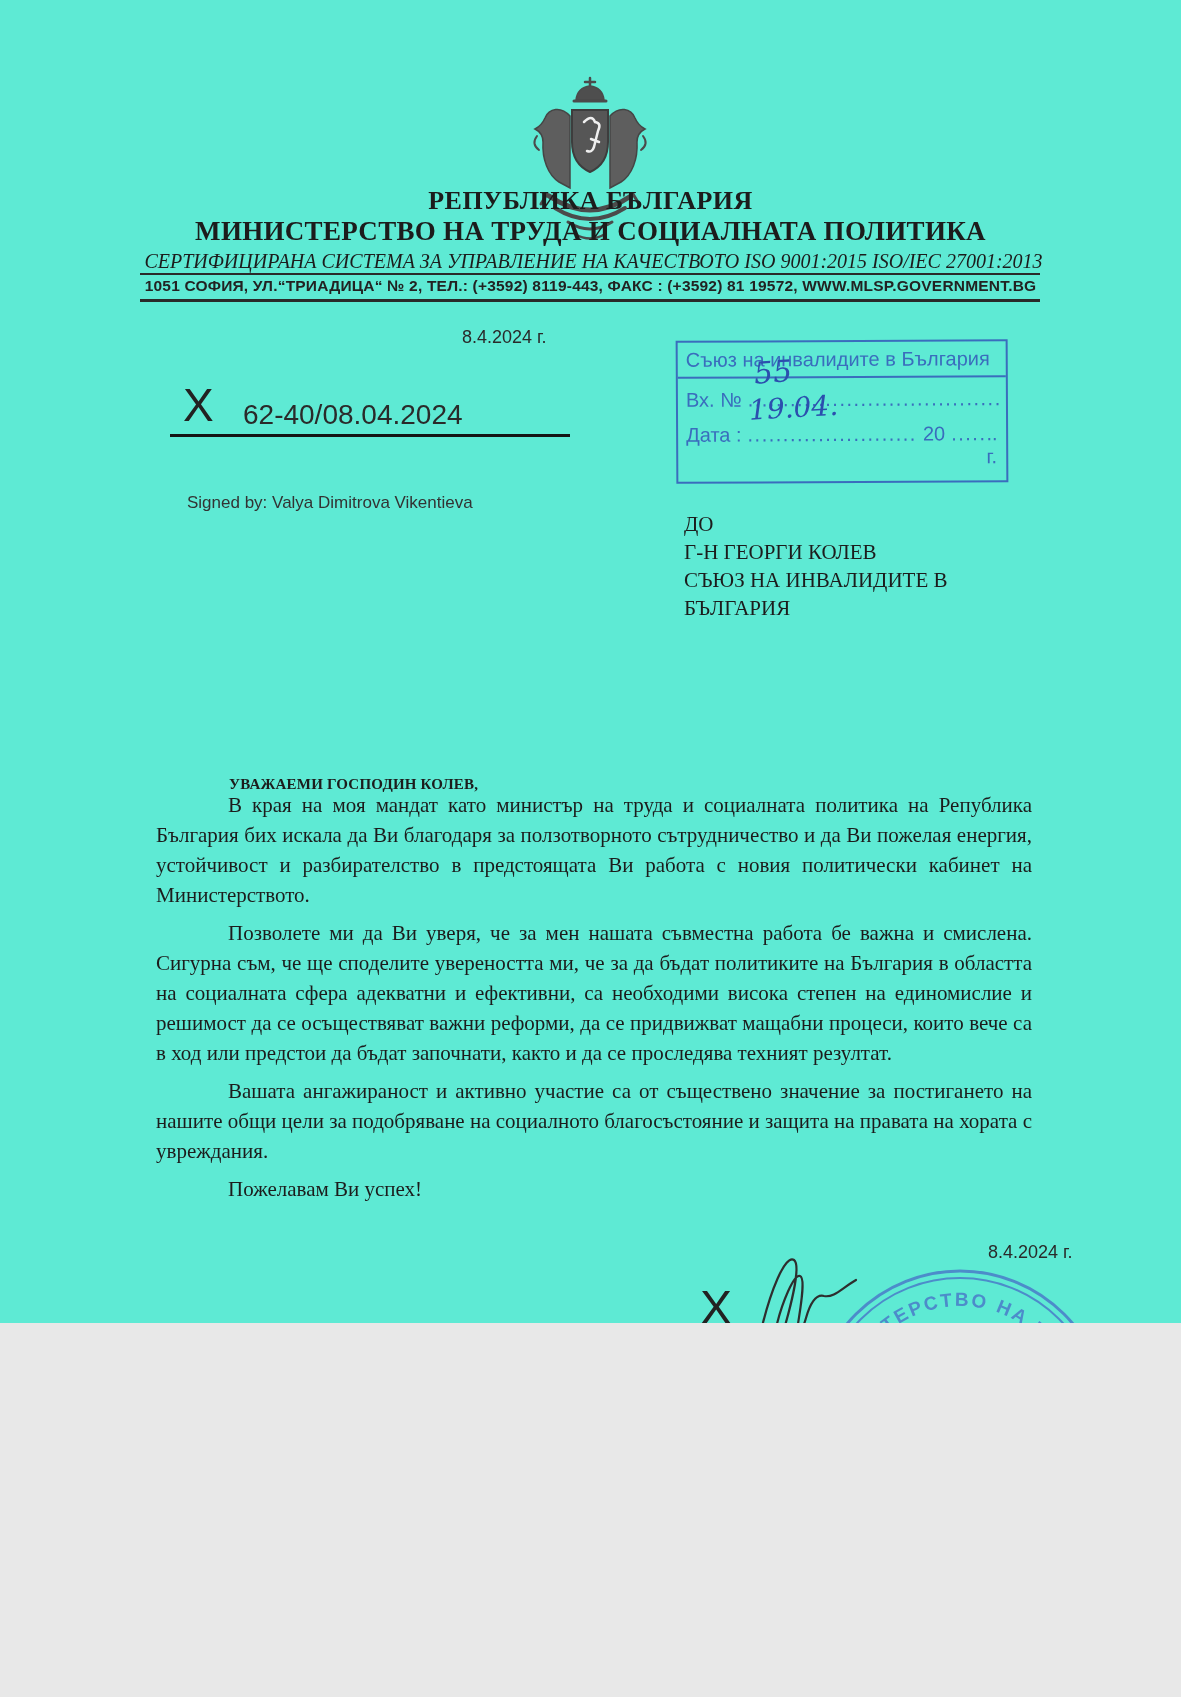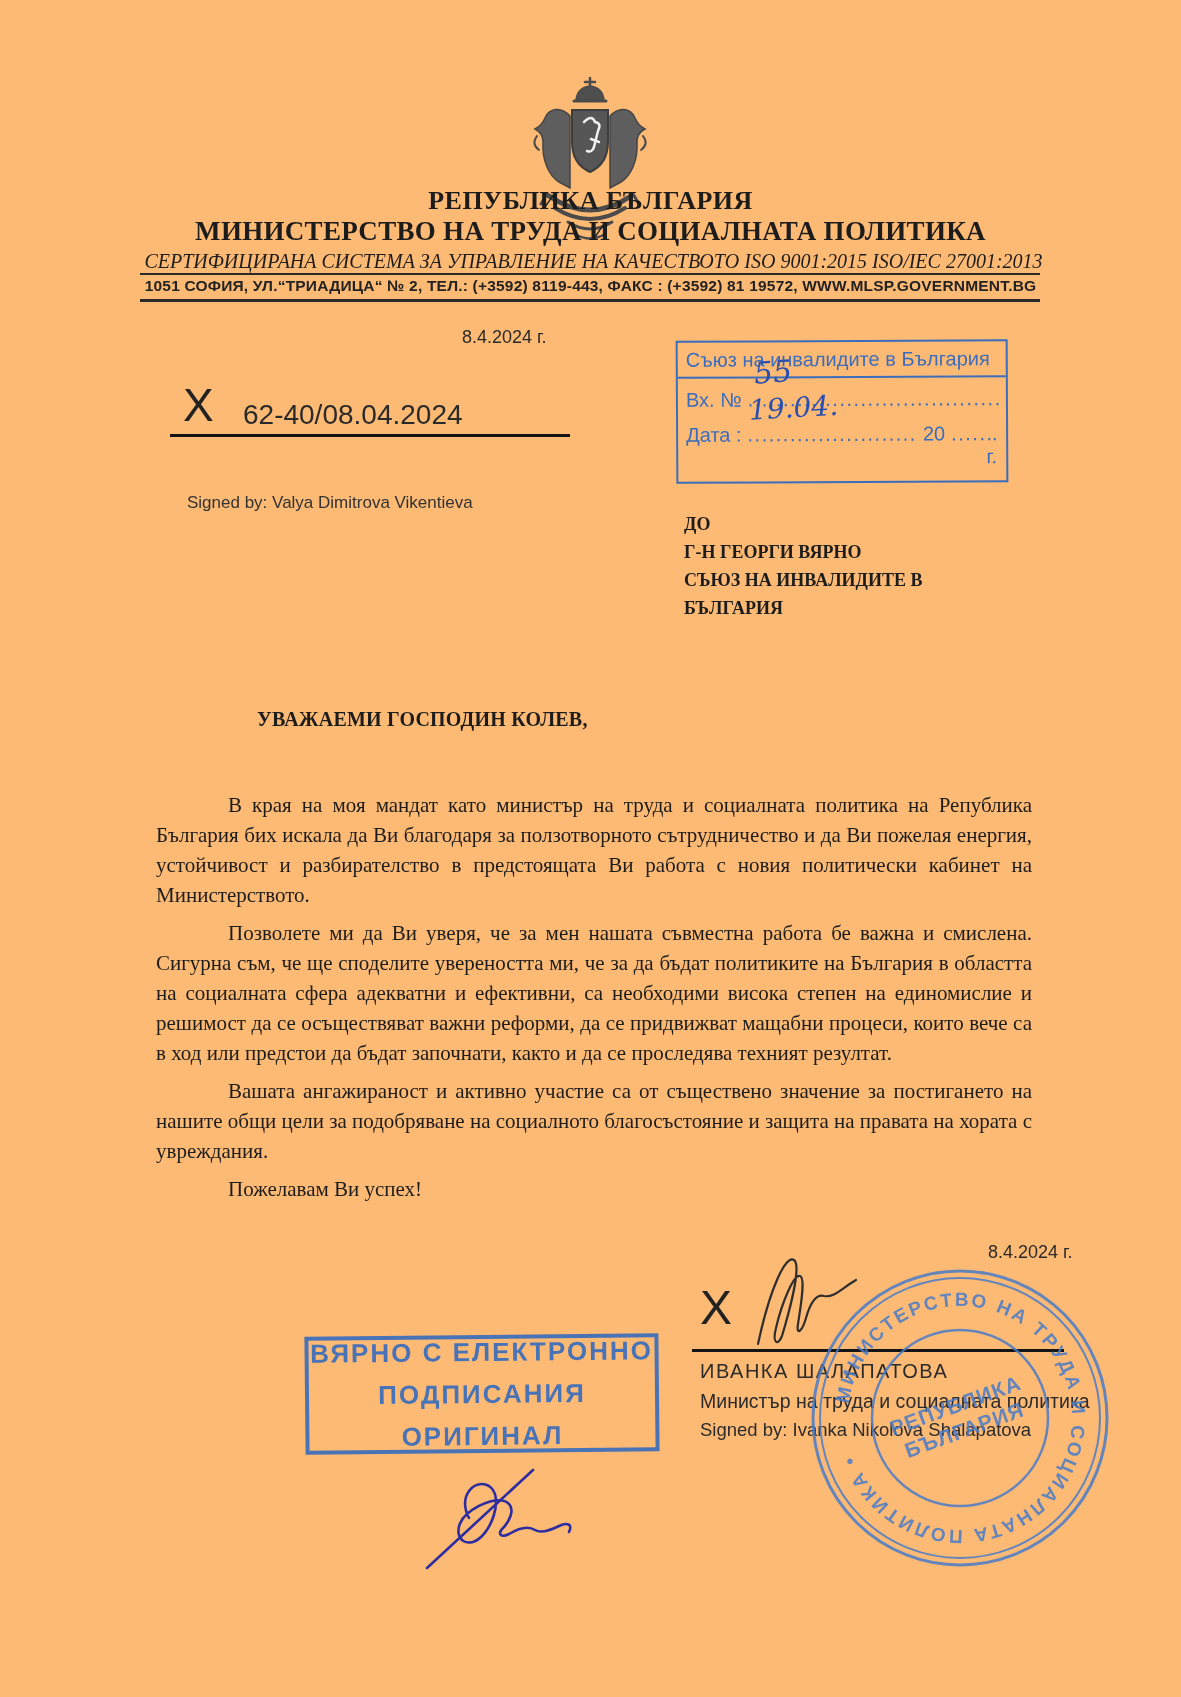--- a/index.html
+++ b/index.html
@@ -1,18 +1,18 @@
 <!DOCTYPE html>
 <html><head>
 <meta charset="utf-8">
 <style>
   html,body { margin:0; padding:0; background:#e8e8e8; }
   .page {
-    position:relative; width:1181px; height:1697px; margin:0 auto;
-    background:#fdba74; overflow:hidden;
+    position:relative; width:1181px; height:1323px; margin:0 auto;
+    background:#5eead4; overflow:hidden;
     font-family:"Liberation Serif", serif; color:#1c1c1c;
   }
   .abs { position:absolute; }
   .center { left:0; right:0; text-align:center; }
   .sans { font-family:"Liberation Sans", sans-serif; }
 
   
   .country   { top:186px; font-weight:bold; font-size:26px; letter-spacing:.5px; }
   .ministry  { top:216px; font-weight:bold; font-size:27px; letter-spacing:.3px; }
   .certline  { top:250px; font-style:italic; font-size:20px;padding-left:6px; }
@@ -44,23 +44,23 @@
     font-family:"DejaVu Serif", serif; font-style:italic;
     color:#2b4fae; position:absolute;
   }
   .hand-no   { left:6px;  top:-34px; font-size:30px; transform:rotate(-4deg); }
   .hand-date { left:2px;  top:-32px; font-size:28px; transform:rotate(-3deg); }
   .hand-year { left:-2px; top:-30px; font-size:28px; transform:rotate(-5deg); }
 
   .signedby1 { left:187px; top:493px; font-size:17px; color:#333; }
 
   
-  .recipient { left:684px; top:510px; font-weight:bold; font-size:18px; line-height:28px; }
-
-  .salutation { left:229px; top:708px; font-weight:bold; font-size:20px; letter-spacing:.2px;margin-left:28px; }
+  .recipient { left:684px; top:510px; font-weight:normal; font-size:21px; line-height:28px; }
+
+  .salutation { left:229px; top:776px; font-weight:bold; font-size:15px; letter-spacing:.2px; }
 
   .letter { left:148px; top:782px; width:892px; font-size:21px; line-height:30px; text-align:justify; }
   .letter p { margin:8px; text-indent:72px; }
 
   .botdate { left:988px; top:1242px; font-size:18px; color:#2a2a2a; }
   .sigx { left:700px; top:1280px; font-size:48px; color:#222; }
   .sigline { left:692px; top:1349px; width:372px; height:3px; background:#141414; }
   .signame  { left:700px; top:1360px; font-size:20px; letter-spacing:1.5px; color:#2b2b2b; }
   .sigtitle { left:700px; top:1390px; font-size:19.5px; color:#2b2b2b; }
   .signedby2{ left:700px; top:1419px; font-size:18.5px; color:#2b2b2b; }
@@ -143,21 +143,21 @@
         <span class="dots">.....</span>
       </span>
       <span>.. г.</span>
     </div>
   </div>
 
   <div class="abs signedby1 sans">Signed by: Valya Dimitrova Vikentieva</div>
 
   <div class="abs recipient">
     <div>ДО</div>
-    <div>Г-Н ГЕОРГИ ВЯРНО</div>
+    <div>Г-Н ГЕОРГИ КОЛЕВ</div>
     <div>СЪЮЗ НА ИНВАЛИДИТЕ В</div>
     <div>БЪЛГАРИЯ</div>
   </div>
 
   <div class="abs salutation">УВАЖАЕМИ ГОСПОДИН КОЛЕВ,</div>
   <div class="abs letter">
     <p>В края на моя мандат като министър на труда и социалната политика на Република България бих искала да Ви благодаря за ползотворното сътрудничество и да Ви пожелая енергия, устойчивост и разбирателство в предстоящата Ви работа с новия политически кабинет на Министерството.</p>
     <p>Позволете ми да Ви уверя, че за мен нашата съвместна работа бе важна и смислена. Сигурна съм, че ще споделите увереността ми, че за да бъдат политиките на България в областта на социалната сфера адекватни и ефективни, са необходими висока степен на единомислие и решимост да се осъществяват важни реформи, да се придвижват мащабни процеси, които вече са в ход или предстои да бъдат започнати, както и да се проследява техният резултат.</p>
     <p>Вашата ангажираност и активно участие са от съществено значение за постигането на нашите общи цели за подобряване на социалното благосъстояние и защита на правата на хората с увреждания.</p>
     <p>Пожелавам Ви успех!</p>

